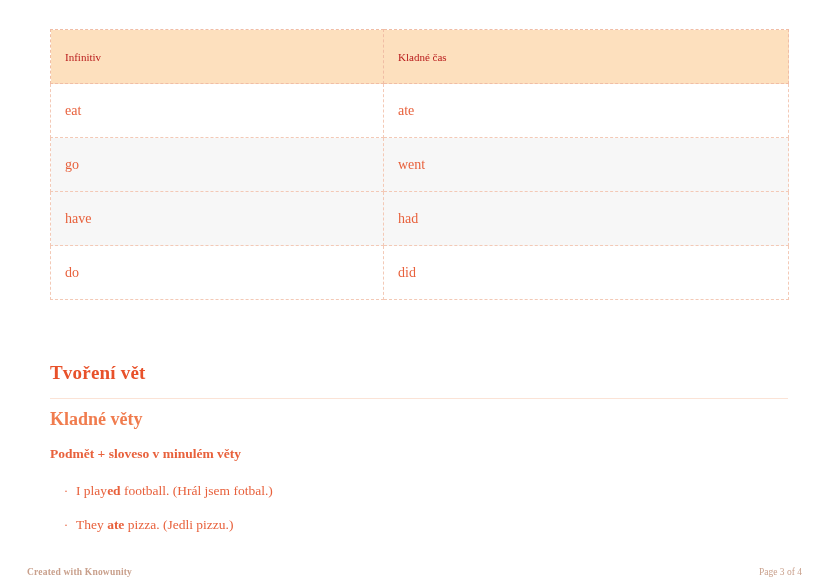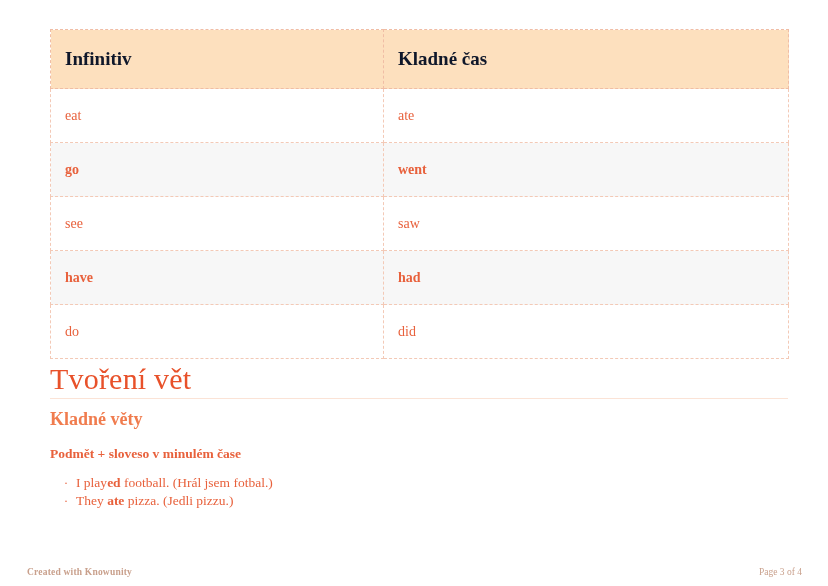--- a/index.html
+++ b/index.html
@@ -27,53 +27,52 @@
   .verb-table {
     position: absolute;
     left: 50px;
     top: 29px;
     width: 738px;
     border-collapse: collapse;
     table-layout: fixed;
   }
   .verb-table th {
     background: #fde0be;
-    color: #0f172a;
+    color: #b91c1c;
     font-family: "Liberation Serif", serif;
-    font-weight: bold;
-    font-size: 19px;
+    font-weight: normal;
+    font-size: 11px;
     text-align: left;
     padding: 18px 0 18px 14px;
     border: 1px dashed #f0bda5;
     height: 17px;
     vertical-align: middle;
   }
   .verb-table td {
     color: #e8613c;
     font-size: 14px;
     padding: 18px 0 18px 14px;
     border: 1px dashed #f3c9b6;
     height: 17px;
     vertical-align: middle;
     background: #ffffff;
   }
   .verb-table tbody tr.alt td {
     background: #f7f7f7;
-    font-weight: bold;
   }
   .verb-table col.c1 { width: 333px; }
   .verb-table col.c2 { width: 405px; }
 
   
   .h1 {
     position: absolute;
     left: 50px;
     top: 362px;
-    font-size: 30px;
-    font-weight: normal;
+    font-size: 19px;
+    font-weight: bold;
     color: #e8512a;
     letter-spacing: 0.2px;
   }
   .h1-rule {
     position: absolute;
     left: 50px;
     top: 398px;
     width: 738px;
     height: 1px;
     background: #fbe3d6;
@@ -98,21 +97,21 @@
   
   .bullets {
     position: absolute;
     left: 64px;
     top: 474px;
     width: 720px;
   }
   .bullet-row {
     font-size: 13.5px;
     color: #e8613c;
-    line-height: 18px;
+    line-height: 34px;
     white-space: nowrap;
   }
   .bullet-dot {
     display: inline-block;
     width: 12px;
     color: #e8613c;
     font-size: 12px;
     vertical-align: baseline;
   }
   .bullet-text b {
@@ -156,39 +155,35 @@
     </thead>
     <tbody>
       <tr>
         <td>eat</td>
         <td>ate</td>
       </tr>
       <tr class="alt">
         <td>go</td>
         <td>went</td>
       </tr>
-      <tr>
-        <td>see</td>
-        <td>saw</td>
-      </tr>
       <tr class="alt">
         <td>have</td>
         <td>had</td>
       </tr>
       <tr>
         <td>do</td>
         <td>did</td>
       </tr>
     </tbody>
   </table>
 
   <div class="h1">Tvoření vět</div>
   <div class="h1-rule"></div>
   <div class="h2">Kladné věty</div>
-  <div class="h3">Podmět + sloveso v minulém čase</div>
+  <div class="h3">Podmět + sloveso v minulém věty</div>
 
   <div class="bullets">
     <div class="bullet-row">
       <span class="bullet-dot">·</span><span class="bullet-text"><span>I play</span><b>ed</b><span> football. (Hrál jsem fotbal.)</span></span>
     </div>
     <div class="bullet-row">
       <span class="bullet-dot">·</span><span class="bullet-text"><span>They </span><b>ate</b><span> pizza. (Jedli pizzu.)</span></span>
     </div>
   </div>
 

